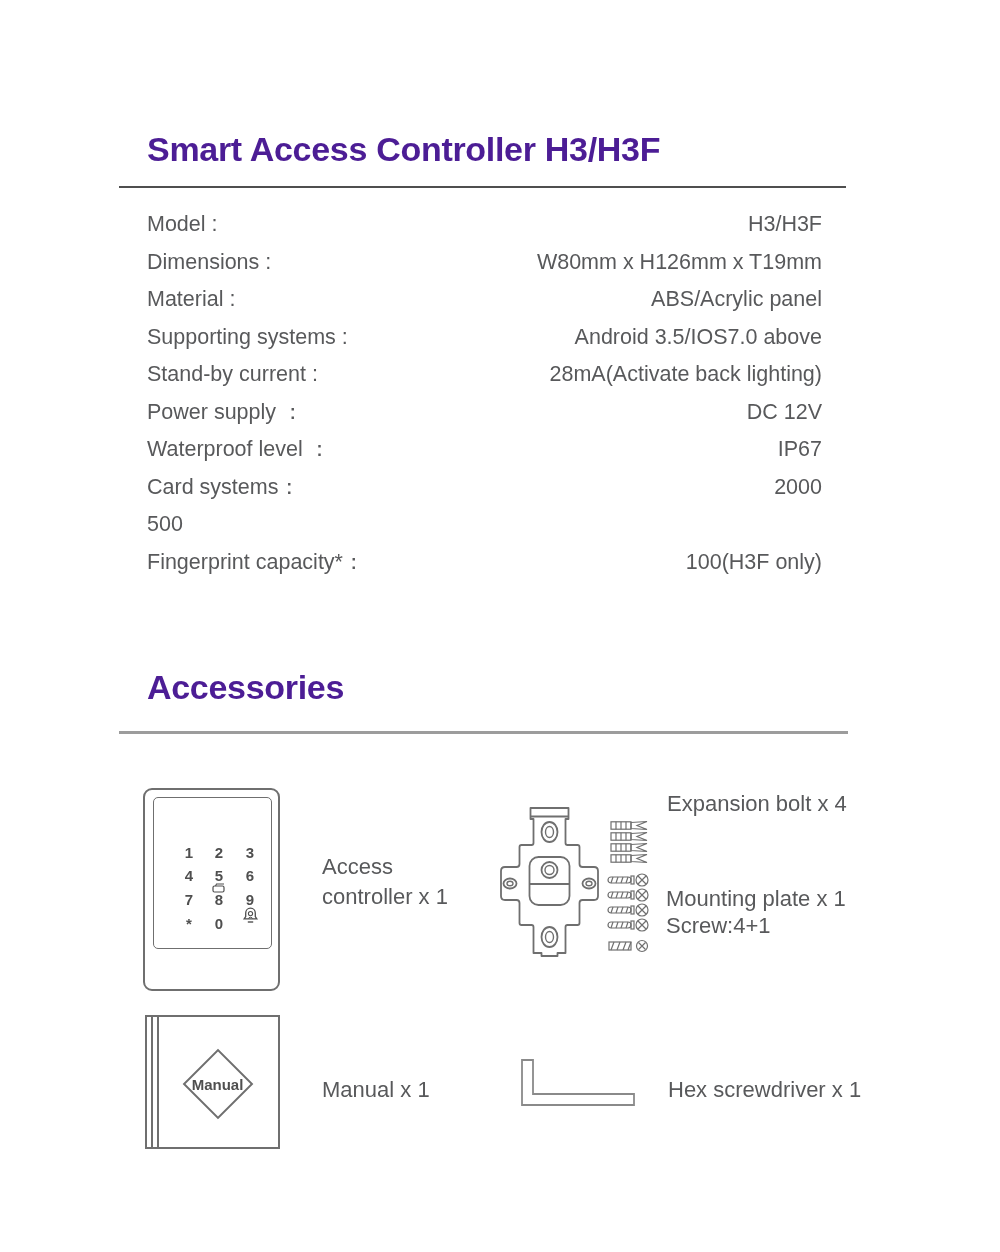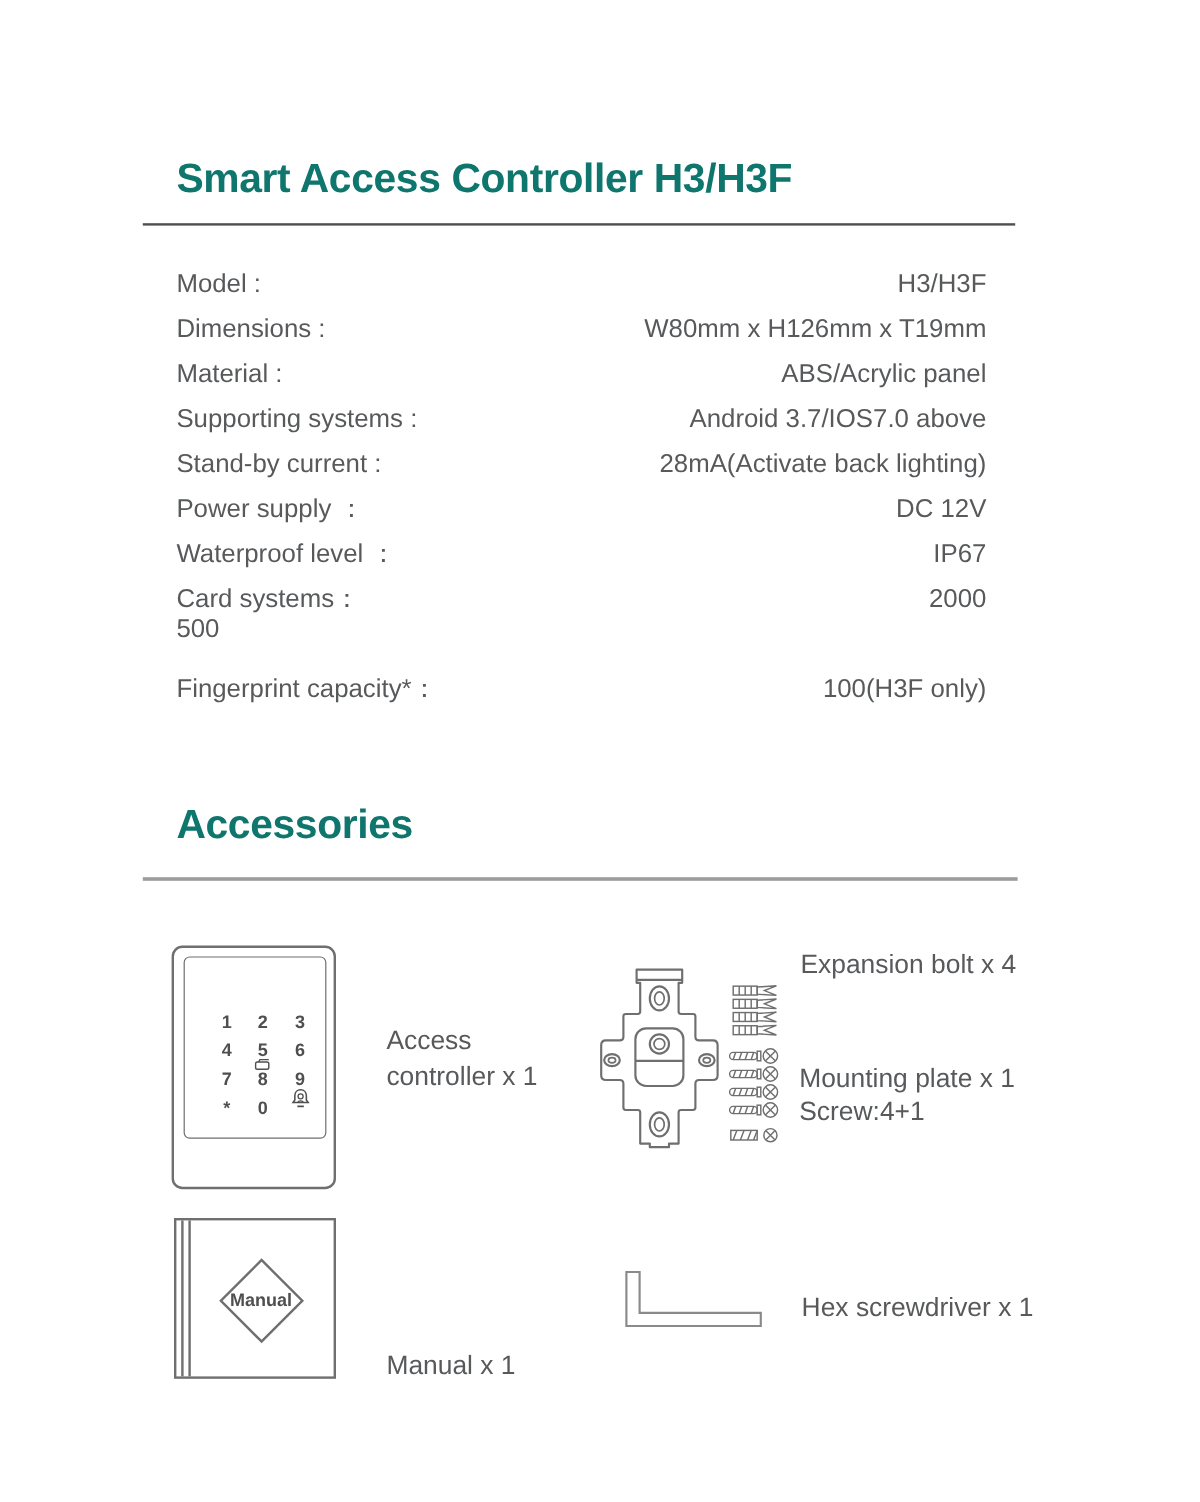--- a/index.html
+++ b/index.html
@@ -5,47 +5,47 @@
   * { margin:0; padding:0; box-sizing:border-box; }
   html,body { background:#ffffff; }
   body { font-family:"Liberation Sans", sans-serif; }
   .page {
     position:relative; width:1000px; height:1252px;
     background:#ffffff; overflow:hidden;
     color:#58595b;
   }
   .section-title {
     position:absolute; left:147px;
-    font-size:34px; font-weight:bold; color:#0f766e;
+    font-size:34px; font-weight:bold; color:#4c1d95;
     letter-spacing:-0.3px; white-space:nowrap;
   }
   #main-title { top:130px; }
   #accessories-title { top:668px; }
   .divider { position:absolute; left:119px; }
   #divider-top { top:186px; width:727px; height:2px; background:#4f4f4f; }
   #divider-accessories { top:731px; width:729px; height:3px; background:#9c9c9c; }
 
   .spec-table { position:absolute; left:147px; top:206px; width:675px; }
   .spec-row {
     display:flex; justify-content:space-between; align-items:baseline;
     height:37.5px; line-height:37.5px;
     font-size:21.5px; color:#58595b; white-space:nowrap;
   }
-  .spec-label { text-align:center;margin-top:12px; }
+  .spec-label { text-align:center; }
   .spec-value { text-align:center; }
 
   .acc-label {
     position:absolute; font-size:22px; line-height:27px;
     color:#58595b; white-space:nowrap;
   }
   #access-controller-label { left:322px; top:852px; line-height:30px; }
   #expansion-bolt-label { left:667px; top:790px; }
   #mounting-plate-label { left:666px; top:885px; }
   #screw-label { left:666px; top:912px; }
-  #manual-label { left:322px; top:1076px;margin-top:48px; }
+  #manual-label { left:322px; top:1076px; }
   #hex-screwdriver-label { left:668px; top:1076px; }
 
   
   .controller {
     position:absolute; left:143px; top:788px; width:137px; height:203px;
     border:2px solid #6f6f6f; border-radius:9px; background:#fff;
   }
   .controller-panel {
     position:absolute; left:8px; top:7px; width:119px; height:152px;
     border:1.5px solid #6f6f6f; border-radius:5px;
@@ -98,21 +98,21 @@
     <div class="spec-row">
       <span class="spec-label">Dimensions :</span>
       <span class="spec-value">W80mm x H126mm x T19mm</span>
     </div>
     <div class="spec-row">
       <span class="spec-label">Material :</span>
       <span class="spec-value">ABS/Acrylic panel</span>
     </div>
     <div class="spec-row">
       <span class="spec-label">Supporting systems :</span>
-      <span class="spec-value">Android 3.7/IOS7.0 above</span>
+      <span class="spec-value">Android 3.5/IOS7.0 above</span>
     </div>
     <div class="spec-row">
       <span class="spec-label">Stand-by current :</span>
       <span class="spec-value">28mA(Activate back lighting)</span>
     </div>
     <div class="spec-row">
       <span class="spec-label">Power supply ：</span>
       <span class="spec-value">DC 12V</span>
     </div>
     <div class="spec-row">

